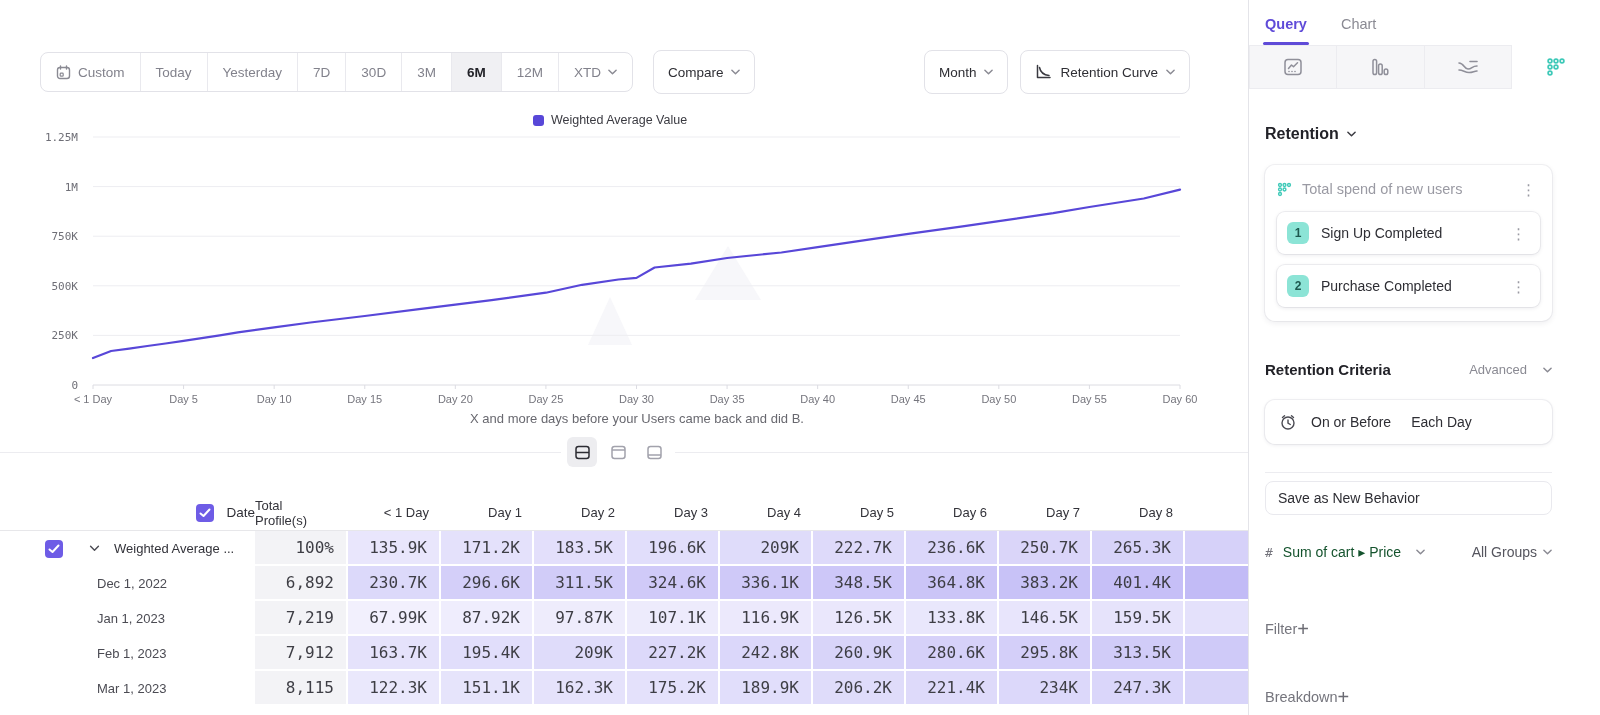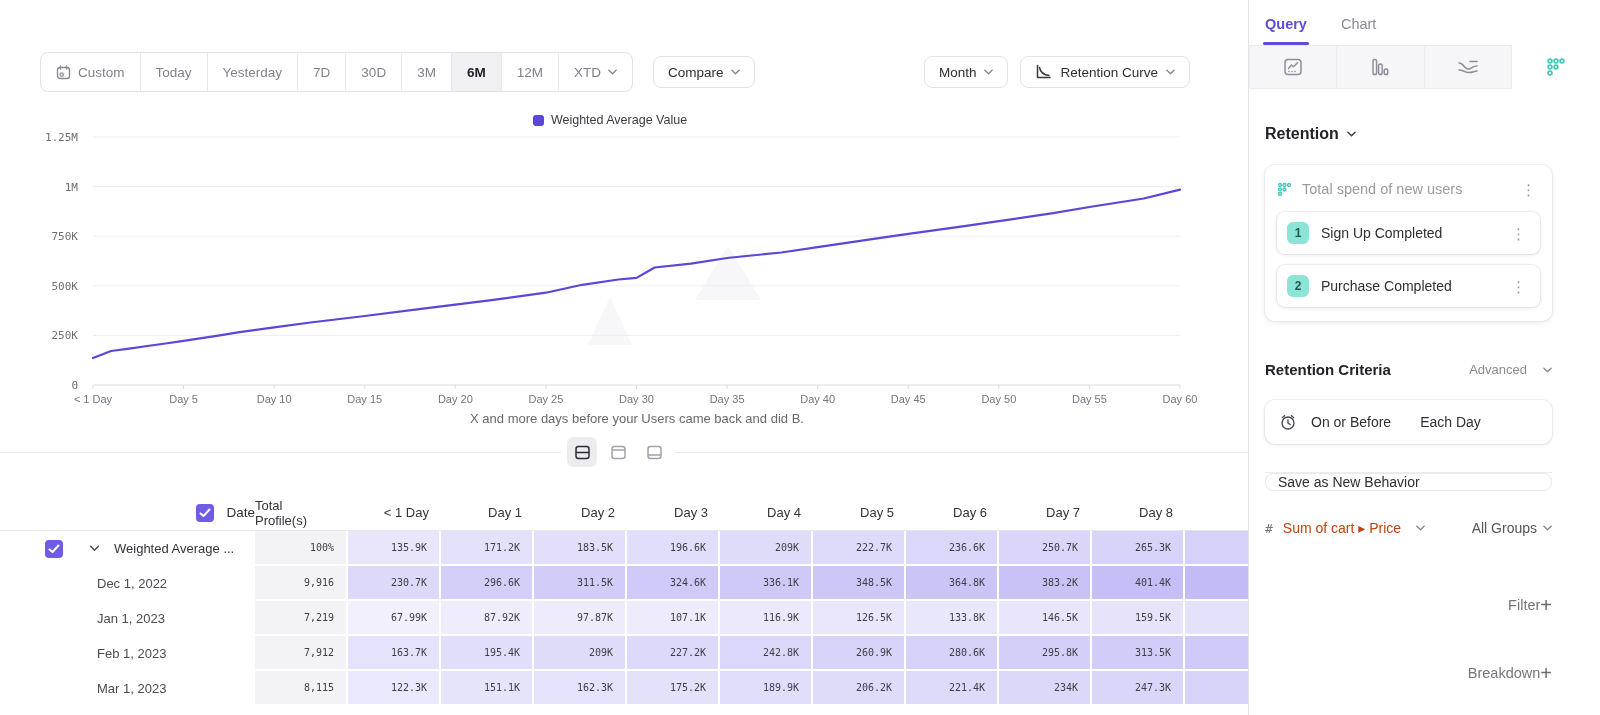--- a/index.html
+++ b/index.html
@@ -13,21 +13,21 @@
   .toolbar { position:absolute; left:40px; right:58px; top:52px; height:40px; display:flex; justify-content:space-between; align-items:center; }
   .tb-left { display:flex; gap:20px; align-items:center; }
   .tb-right { display:flex; gap:12px; align-items:center; }
 
   .seg-control { display:flex; border:1px solid #e2e2e8; border-radius:8px; height:40px; overflow:hidden; background:#fff; }
   .seg { display:flex; align-items:center; gap:7px; padding:0 15px; font-size:13.5px; color:#82828c; border-right:1px solid #e9e9ee; cursor:pointer; white-space:nowrap; }
   .seg:last-child { border-right:none; }
   .seg.active { background:#f0f0f3; color:#222228; font-weight:bold; }
   .seg svg { display:block; }
 
-  .btn { display:flex; align-items:center; gap:8px; height:32px; padding:0 14px; border:1px solid #e2e2e8; border-radius:8px; background:#fff; font-size:13.5px; color:#2e2e34; cursor:pointer; white-space:nowrap; }
+  .btn { display:flex; align-items:center; gap:8px; height:44px; padding:0 14px; border:1px solid #e2e2e8; border-radius:8px; background:#fff; font-size:13.5px; color:#2e2e34; cursor:pointer; white-space:nowrap; }
   .chev { width:9px; height:6px; }
   .chev polyline { fill:none; stroke:#8a8a93; stroke-width:1.6; stroke-linecap:round; stroke-linejoin:round; }
 
   .legend { position:absolute; top:113px; left:0; width:1220px; display:flex; justify-content:center; }
   .legend-item { display:flex; align-items:center; gap:7px; cursor:pointer; }
   .legend-swatch { width:11px; height:11px; border-radius:3px; }
   .legend-label { font-size:12.5px; color:#3a3a41; }
 
   #chart-svg { position:absolute; left:0; top:105px; }
   #chart-svg text { font-size:11px; fill:#75757d; }
@@ -42,21 +42,21 @@
   .vt-btn.active svg rect, .vt-btn.active svg line { stroke:#2c2c33; }
 
   
   #table { position:absolute; left:0; top:495px; width:1248px; }
   .t-row { display:grid; grid-template-columns:215px 93px repeat(9, 93px) 1fr; padding-left:40px; height:35px; align-items:stretch; }
   .t-row.head { height:36px; border-bottom:1px solid #e7e7ea; }
   .th { display:flex; align-items:center; justify-content:flex-end; padding-right:12px; font-size:13px; font-weight:500; color:#33333a; }
   .th.first { justify-content:flex-end; padding-right:0; gap:12px; }
   .th-label { font-size:13.5px; font-weight:500; color:#2f2f36; }
   .td-date { display:flex; align-items:center; font-size:13px; color:#4b4b53; }
-  .td-num { display:flex; align-items:center; justify-content:flex-end; padding-right:12px; font-family:"DejaVu Sans Mono", monospace; font-size:10px; color:#3e3e45; border-right:2px solid #fff; border-bottom:2px solid #fff; }
+  .td-num { display:flex; align-items:center; justify-content:flex-end; padding-right:12px; font-family:"DejaVu Sans Mono", monospace; font-size:16px; color:#3e3e45; border-right:2px solid #fff; border-bottom:2px solid #fff; }
   .td-total { background:#f3f3f6; }
   .td-partial { border-bottom:2px solid #fff; }
   .checkbox { width:18px; height:18px; border-radius:4px; background:#6e5ce6; display:flex; align-items:center; justify-content:center; flex:none; cursor:pointer; }
   .row-chev { width:11px; height:7px; flex:none; cursor:pointer; }
   .row-chev polyline { fill:none; stroke:#4a4a52; stroke-width:1.6; stroke-linecap:round; stroke-linejoin:round; }
 
   
   #sidebar { position:absolute; left:1248px; top:0; width:352px; height:715px; border-left:1px solid #e4e4e9; background:#fff; }
   .sb-tabs { display:flex; gap:34px; padding:16px 0 0 16px; height:45px; }
   .sb-tab { font-size:14.5px; color:#8a8a93; cursor:pointer; position:relative; padding-bottom:24px; }
@@ -76,29 +76,29 @@
   .kebab { color:#9a9aa3; font-size:15px; line-height:1; letter-spacing:0; cursor:pointer; padding:2px 4px; }
   .step-card { display:flex; align-items:center; gap:12px; height:42px; margin-top:11px; background:#fff; border-radius:8px; box-shadow:0 0 0 1px rgba(25,25,55,0.06), 0 1px 4px rgba(25,25,55,0.10); padding:0 10px 0 10px; cursor:pointer; }
   .step-num { width:22px; height:22px; border-radius:6px; background:#8ce4d6; color:#1d5a50; font-size:12px; font-weight:bold; display:flex; align-items:center; justify-content:center; flex:none; }
   .step-label { flex:1; font-size:14px; font-weight:500; color:#2e2e34; }
 
   .criteria-row { margin-top:40px; display:flex; align-items:center; justify-content:space-between; }
   .criteria-title { font-size:15px; font-weight:bold; color:#222228; }
   .advanced { display:flex; align-items:center; gap:16px; font-size:13px; color:#8a8a93; cursor:pointer; }
   .criteria-card { margin-top:22px; display:flex; align-items:center; gap:14px; height:44px; background:#fff; border-radius:10px; box-shadow:0 0 0 1px rgba(25,25,55,0.05), 0 1px 4px rgba(25,25,55,0.09); padding:0 14px; cursor:pointer; }
   .criteria-card .txt { font-size:14px; font-weight:500; color:#2e2e34; }
-  .criteria-card .txt + .txt { margin-left:15px;text-align:right; }
+  .criteria-card .txt + .txt { margin-left:6px;text-align:right; }
 
   .sb-divider { margin-top:28px; height:1px; background:#ececf0; }
-  .save-card { margin-top:0; height:18px; display:flex; align-items:center; padding:0 12px; border:1px solid #e9e9ee; border-radius:8px; font-size:14px; font-weight:500; color:#2e2e34; cursor:pointer; }
+  .save-card { margin-top:8px; height:34px; display:flex; align-items:center; padding:0 12px; border:1px solid #e9e9ee; border-radius:8px; font-size:14px; font-weight:500; color:#2e2e34; cursor:pointer; }
   .measure-row { margin-top:22px; display:flex; align-items:center; gap:10px; height:30px; }
   .measure-hash { font-family:"DejaVu Sans Mono", monospace; font-size:13px; color:#75757d; }
-  .measure-label { display:flex; align-items:center; gap:15px; font-size:14px; color:#c2410c; cursor:pointer;justify-content:space-between; }
+  .measure-label { display:flex; align-items:center; gap:15px; font-size:14px; color:#14532d; cursor:pointer;justify-content:space-between; }
   .measure-groups { margin-left:auto; display:flex; align-items:center; gap:6px; font-size:14px; color:#55555e; cursor:pointer; }
-  .add-row { display:flex; align-items:center; justify-content:flex-end; }
+  .add-row { display:flex; align-items:center; justify-content:flex-start; }
   .add-row .lbl { font-size:14.5px; color:#75757d; }
   .plus { font-size:20px; font-weight:300; color:#6b6b73; cursor:pointer; line-height:1; }
   .mt-filter { margin-top:52px; }
   .mt-breakdown { margin-top:48px; }
 </style>
 </head>
 <body>
 
 <div id="app">
 
@@ -294,21 +294,21 @@
           <div class="td-num" style="background: rgba(113, 97, 234, 0.235);">222.7K</div>
           <div class="td-num" style="background: rgba(113, 97, 234, 0.25);">236.6K</div>
           <div class="td-num" style="background: rgba(113, 97, 234, 0.263);">250.7K</div>
           <div class="td-num" style="background: rgba(113, 97, 234, 0.28);">265.3K</div>
           <div class="td-partial" style="background: rgba(113, 97, 234, 0.29);"></div>
         </div>
         <div class="t-row">
           <div class="td-date">
             <span style="margin-left: 57px;">Dec 1, 2022</span>
           </div>
-          <div class="td-num td-total">9,916</div>
+          <div class="td-num td-total">6,892</div>
           <div class="td-num" style="background: rgba(113, 97, 234, 0.243);">230.7K</div>
           <div class="td-num" style="background: rgba(113, 97, 234, 0.306);">296.6K</div>
           <div class="td-num" style="background: rgba(113, 97, 234, 0.32);">311.5K</div>
           <div class="td-num" style="background: rgba(113, 97, 234, 0.333);">324.6K</div>
           <div class="td-num" style="background: rgba(113, 97, 234, 0.34);">336.1K</div>
           <div class="td-num" style="background: rgba(113, 97, 234, 0.353);">348.5K</div>
           <div class="td-num" style="background: rgba(113, 97, 234, 0.37);">364.8K</div>
           <div class="td-num" style="background: rgba(113, 97, 234, 0.384);">383.2K</div>
           <div class="td-num" style="background: rgba(113, 97, 234, 0.404);">401.4K</div>
           <div class="td-partial" style="background: rgba(113, 97, 234, 0.427);"></div>

